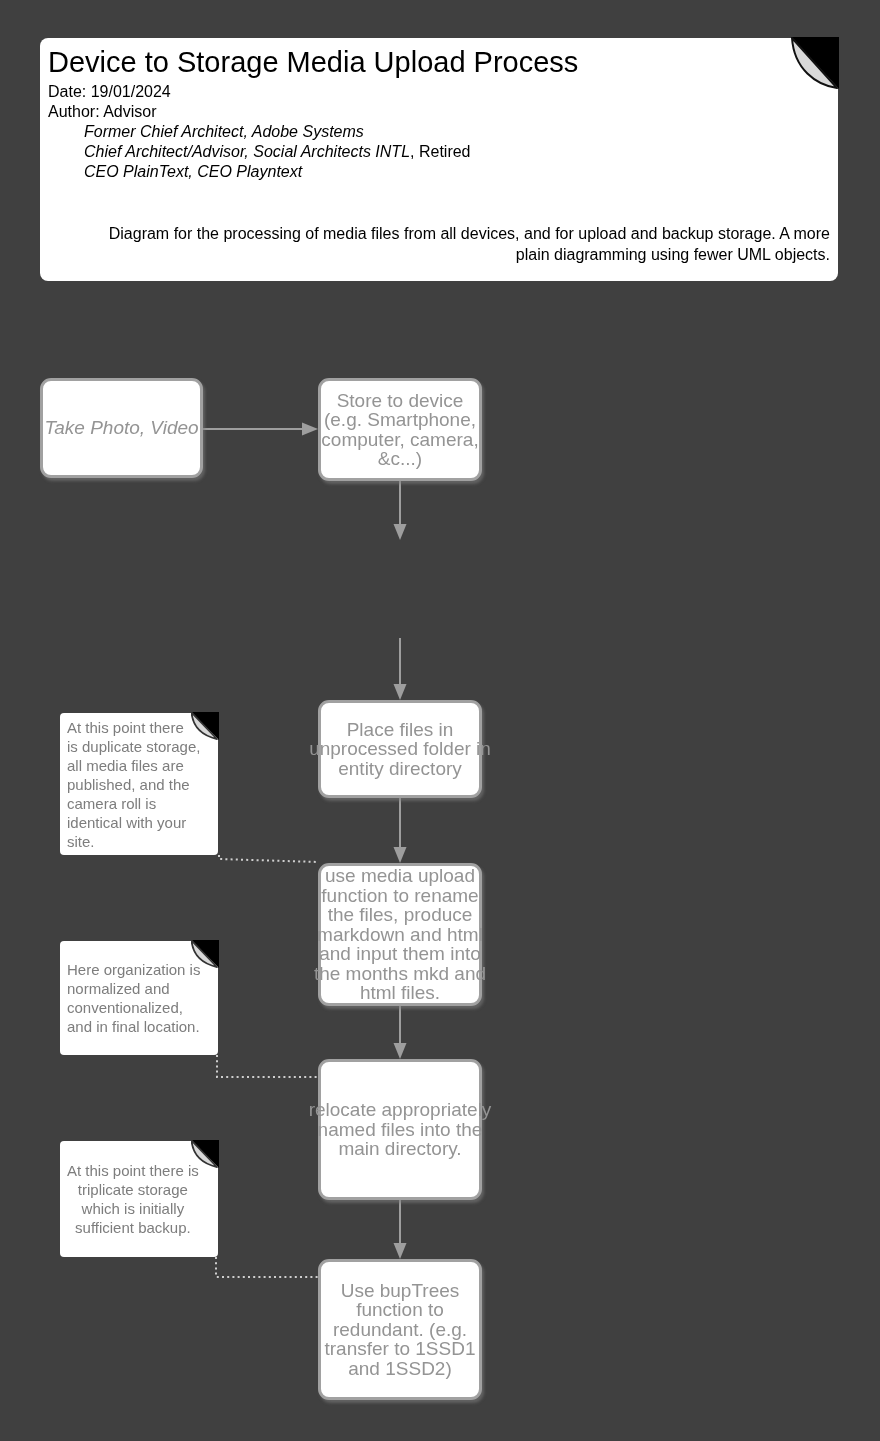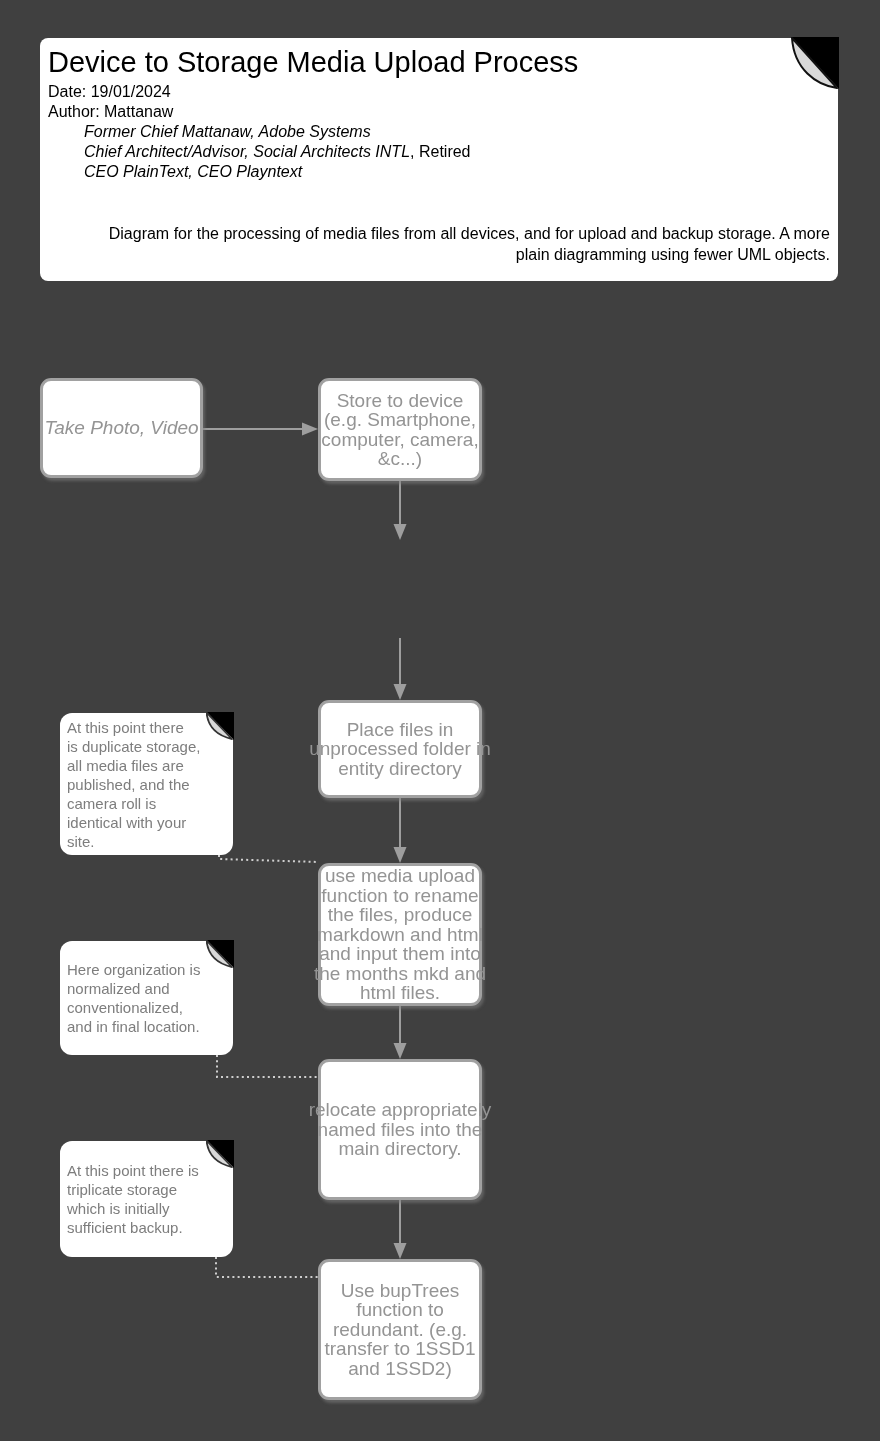--- a/index.html
+++ b/index.html
@@ -30,28 +30,28 @@
     box-shadow:2px 3px 3px rgba(125,125,125,0.55);}
   #step-0{left:40px;top:378px;width:163px;height:100px;font-style:italic;}
   #step-1{top:378px;height:103px;}
   #step-2{top:540px;height:98px;}
   #step-3{top:700px;height:98px;}
   #step-4{top:863px;height:143px;}
   #step-5{top:1059px;height:141px;}
   #step-6{top:1259px;height:141px;}
 
   
-  .side-note{position:absolute;left:60px;width:173px;background:#fff;
-    border-radius:12px;box-sizing:border-box;display:flex;align-items:center;
+  .side-note{position:absolute;left:60px;width:158px;background:#fff;
+    border-radius:4px;box-sizing:border-box;display:flex;align-items:center;
     color:#7d7d7d;font-size:15px;line-height:19px;white-space:pre;z-index:2;
     padding:0 20px 0 7px;text-align:left;}
   .side-note .fold-svg{position:absolute;right:-1px;top:-1px;}
   #note-0{top:713px;height:142px;}
   #note-1{top:941px;height:114px;}
-  #note-2{top:1141px;height:116px;}
+  #note-2{top:1141px;height:116px;text-align:center;}
 </style>
 </head>
 <body>
 
 <div id="canvas">
 
   <svg id="connectors" viewBox="0 0 880 1441" xmlns="http://www.w3.org/2000/svg">
 
     <g stroke="#9e9e9e" stroke-width="2" fill="#9e9e9e">
       <g>
@@ -87,22 +87,22 @@
     </g>
   </svg>
 
   <div class="title-note">
     <svg class="fold-svg" width="48" height="53" viewBox="0 0 48 53">
       <polygon points="0,0 48,0 48,52" fill="#000000"></polygon>
       <path d="M1,1 C3,32 25,48 46,51 L1,1 Z" fill="#d9d9d9" stroke="#111111" stroke-width="2" stroke-linejoin="round"></path>
     </svg>
     <h1 class="note-title">Device to Storage Media Upload Process</h1>
     <div class="meta-line">Date: 19/01/2024</div>
-    <div class="meta-line">Author: Mattanaw</div>
-    <div class="cred-line"><span class="it">Former Chief Mattanaw, Adobe Systems</span><span></span></div>
+    <div class="meta-line">Author: Advisor</div>
+    <div class="cred-line"><span class="it">Former Chief Architect, Adobe Systems</span><span></span></div>
     <div class="cred-line"><span class="it">Chief Architect/Advisor, Social Architects INTL</span><span>, Retired</span></div>
     <div class="cred-line"><span class="it">CEO PlainText, CEO Playntext</span><span></span></div>
     <div class="note-desc">Diagram for the processing of media files from all devices, and for upload and backup storage. A more
 plain diagramming using fewer UML objects.</div>
   </div>
 
   <div class="step" id="step-0">
     <span>Take Photo, Video</span>
   </div>
   <div class="step" id="step-1">

